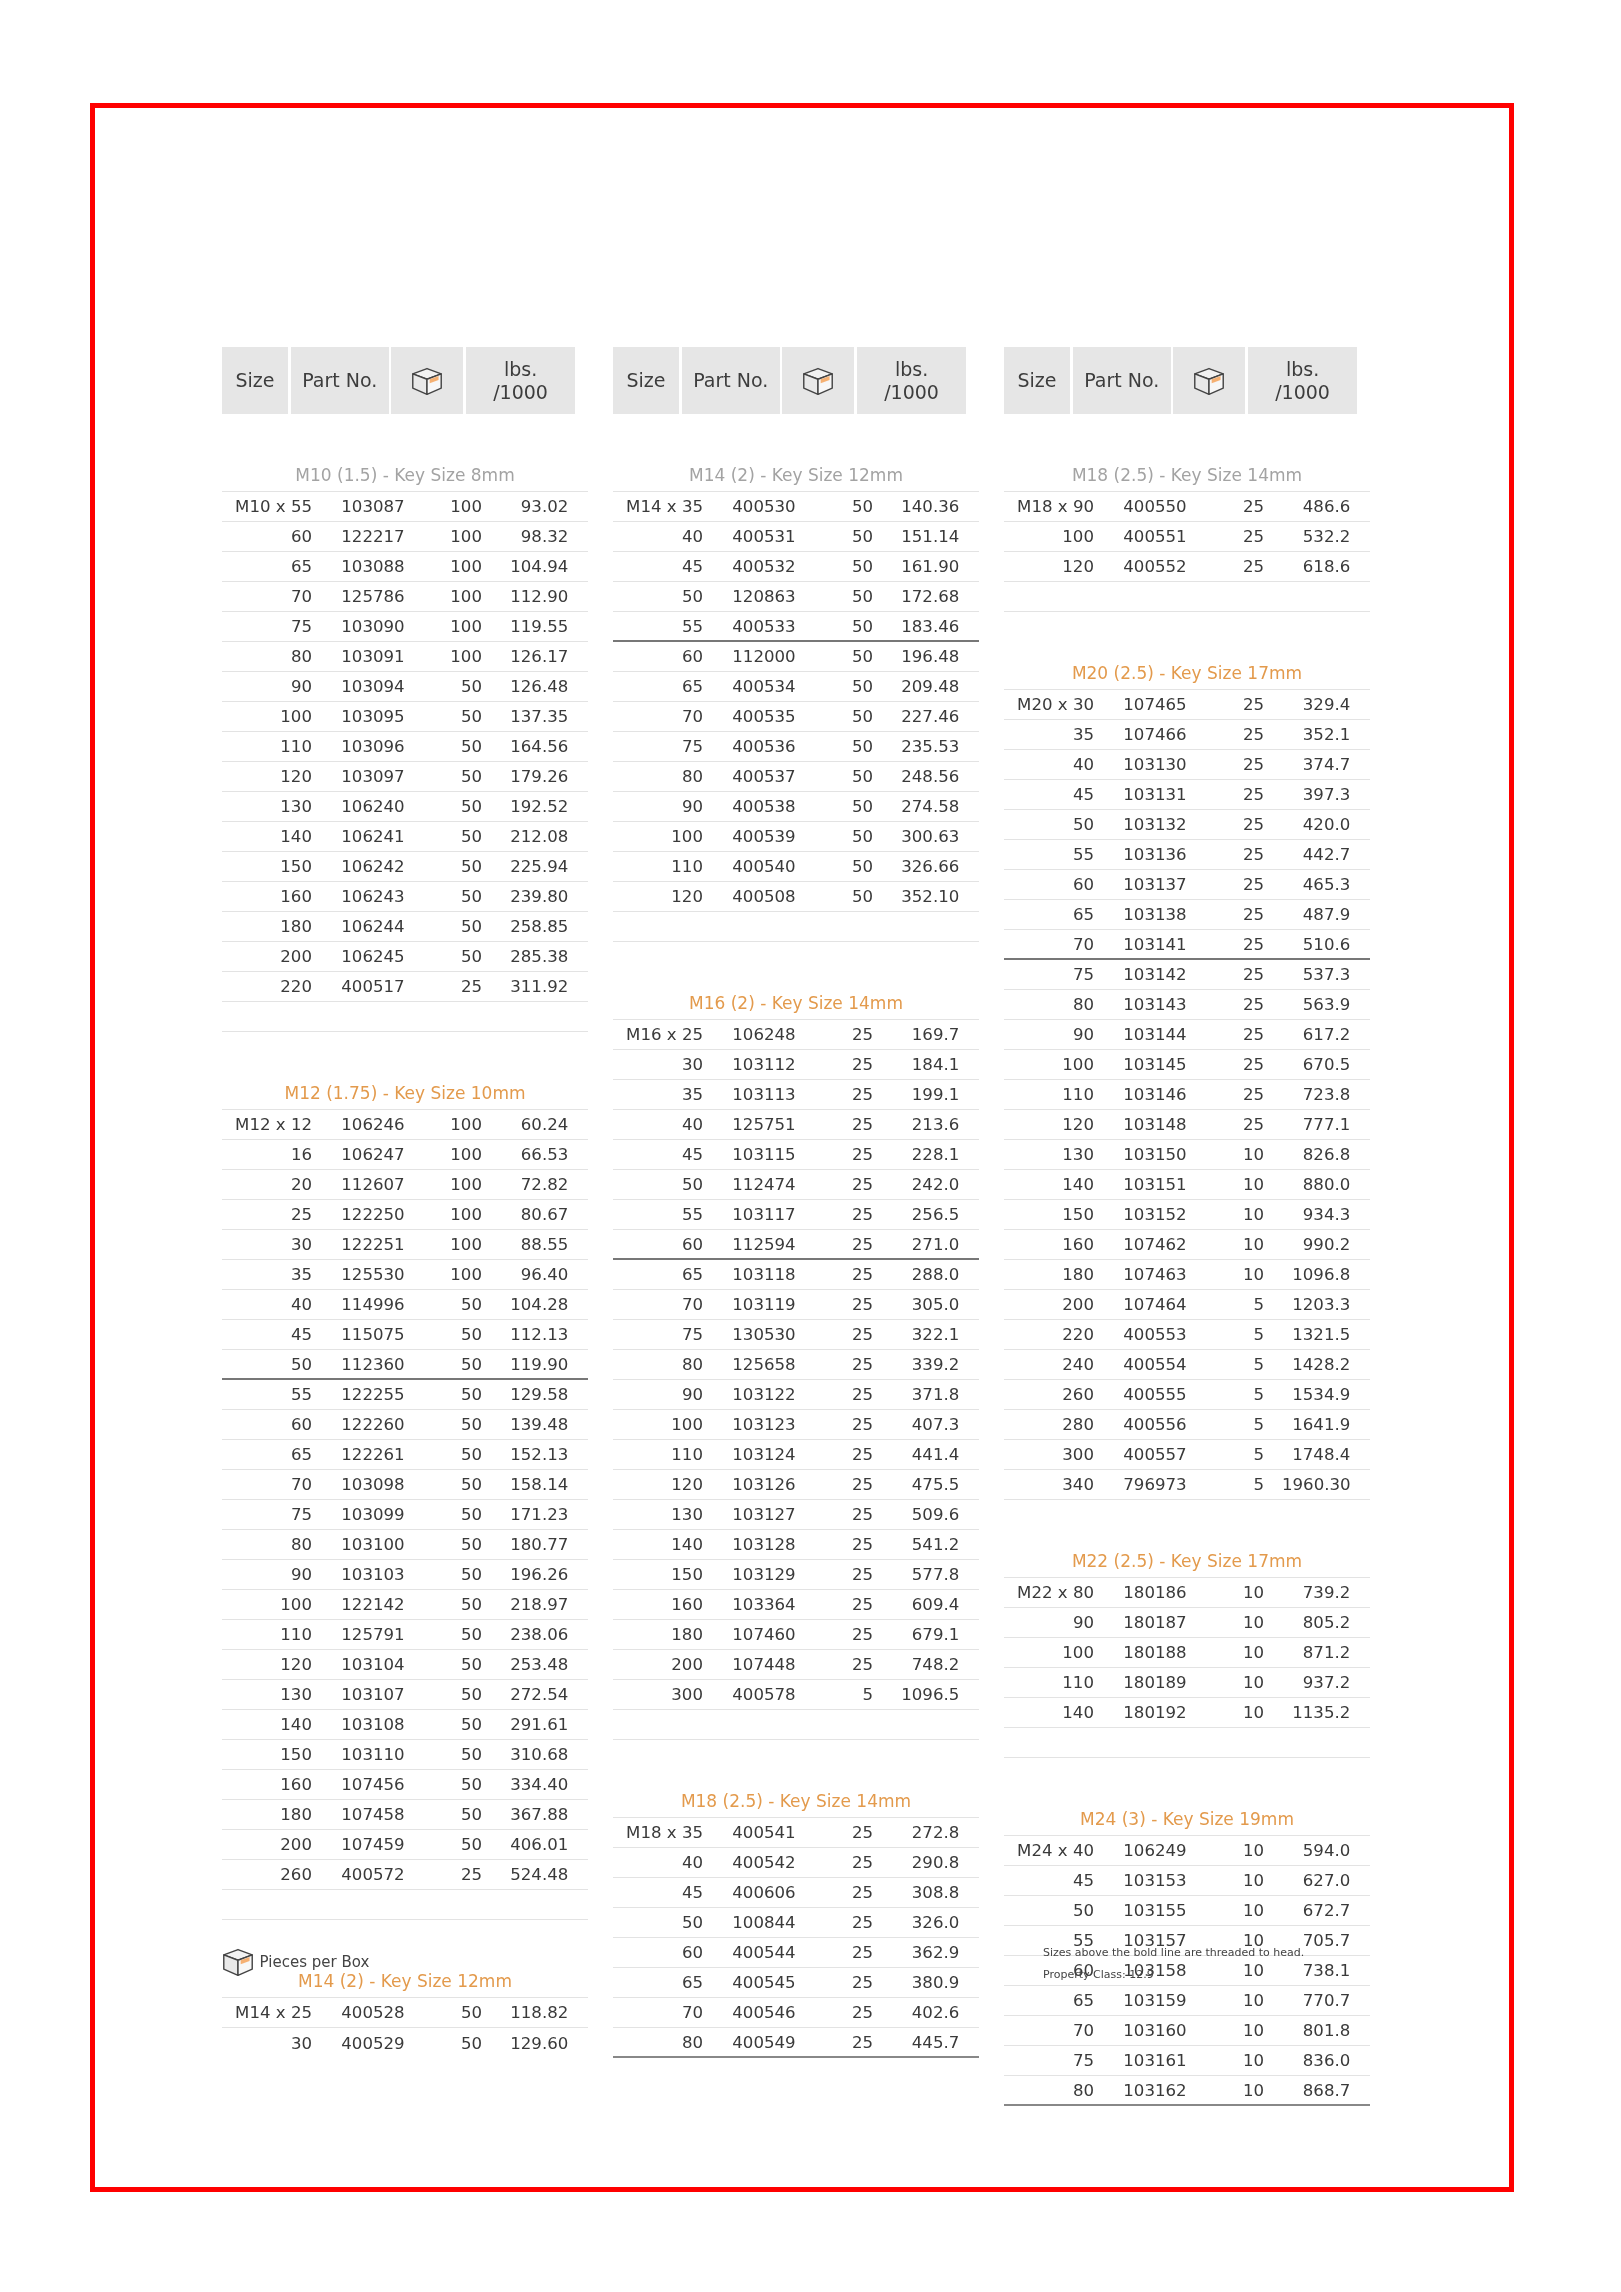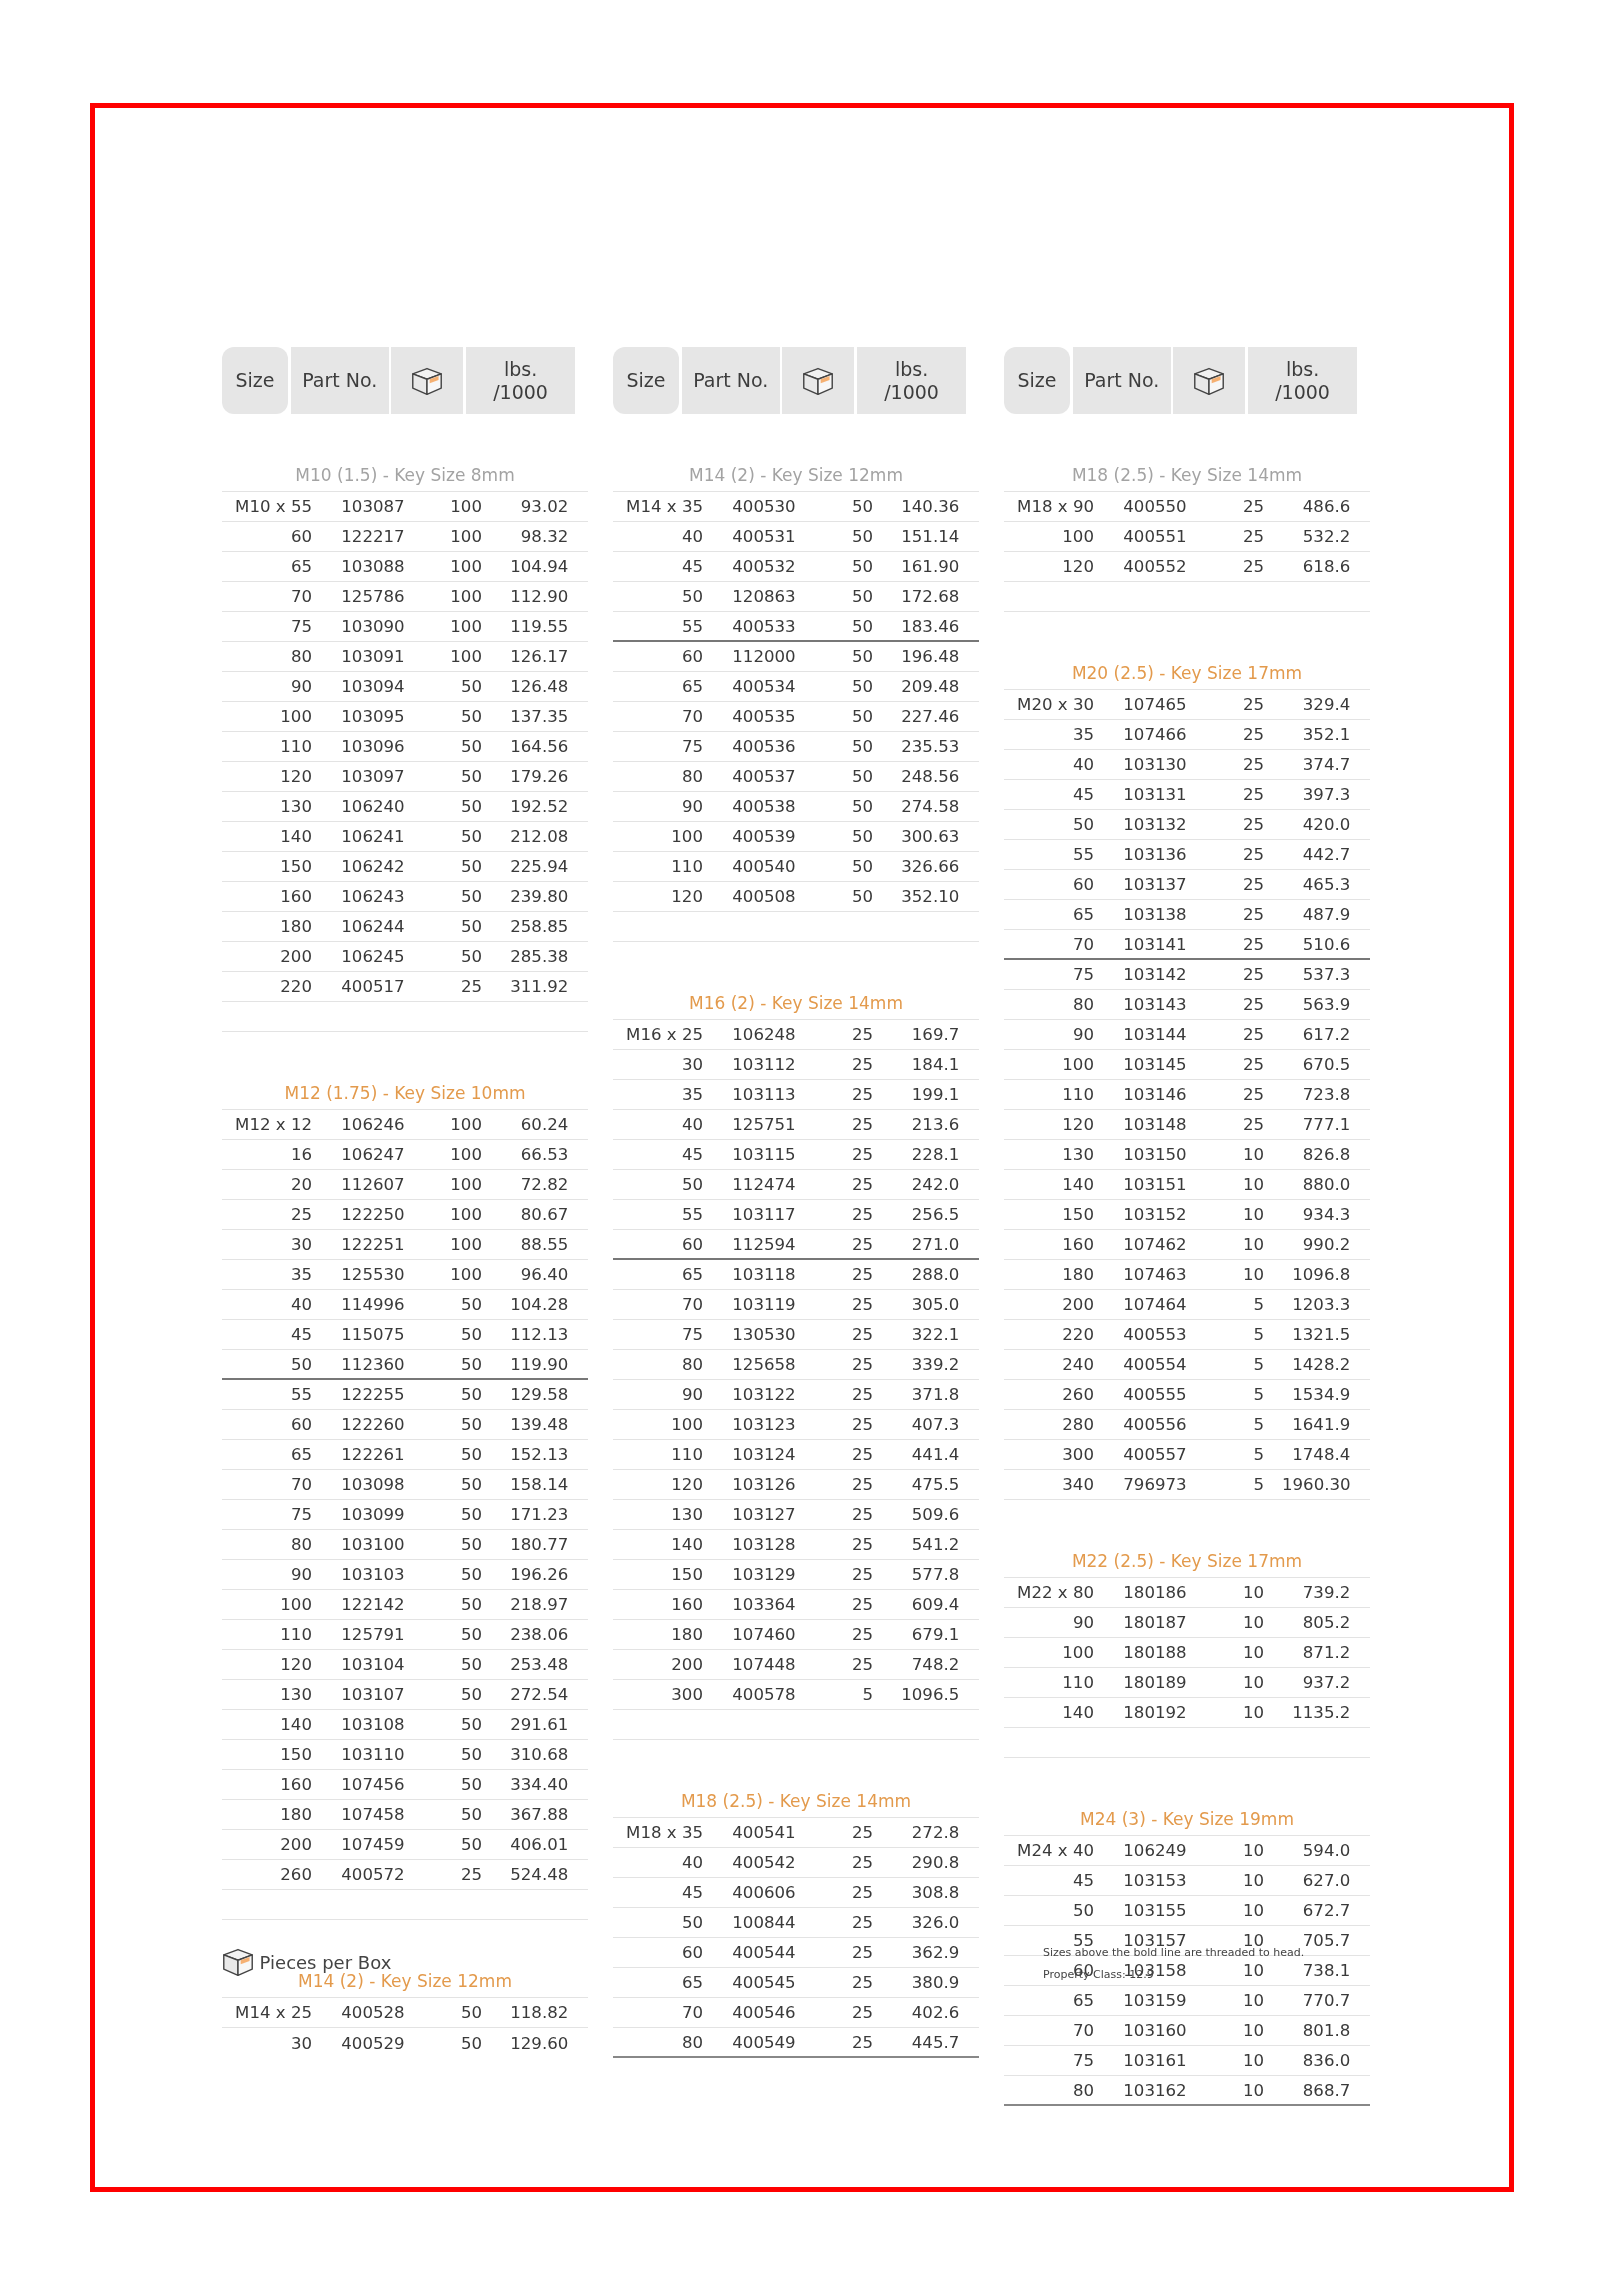--- a/index.html
+++ b/index.html
@@ -6,38 +6,38 @@
   body { width: 1621px; height: 2293px; position: relative; overflow: hidden;
          font-family: "DejaVu Sans", "Liberation Sans", sans-serif; color: #3a3a3a; }
   .page-frame { position: absolute; left: 90px; top: 103px; width: 1414px; height: 2079px;
                 border: 5.4px solid #ff0000; box-sizing: content-box; }
   .tbl { position: absolute; top: 347px; width: 366px; }
   .tbl.c1 { left: 222px; } .tbl.c2 { left: 613px; } .tbl.c3 { left: 1004px; }
   .hdr { display: flex; height: 67px; }
   .hdr > div { background: #e6e6e6; display: flex; align-items: center; justify-content: center;
                text-align: center; font-size: 19px; color: #3d3d3d; line-height: 23px; }
   .hdr > div + div { margin-left: 2.7px; }
-  .w-size { width: 66px; border-radius: 12px; } .w-part { width: 98px; } .w-box { width: 72px; } .w-lbs { width: 109px; }
+  .w-size { width: 66px; } .w-part { width: 98px; } .w-box { width: 72px; } .w-lbs { width: 109px; }
   .box-svg { width: 36px; height: 32px; }
   .row { display: flex; height: 30px; align-items: center; border-bottom: 1.8px solid #e3e3e3;
          box-sizing: border-box; font-size: 16.6px; color: #3a3a3a; }
   .row.bold { border-bottom: 2.7px solid #777777; }
   .row.noline { border-bottom: none; }
   .row.end-bold { border-bottom: 2.7px solid #888888; }
   .row .c-size { width: 90px; text-align: right; padding-right: 0; box-sizing: border-box; }
   .row .c-part { width: 113px; text-align: center; padding-left: 9px; box-sizing: border-box; }
   .row .c-box { width: 75px; text-align: right; padding-right: 18px; box-sizing: border-box; }
   .row .c-lbs { width: 88px; text-align: right; padding-right: 19.7px; box-sizing: border-box; }
   .sect { height: 34px; display: flex; align-items: center; justify-content: center;
           border-bottom: 1.8px solid #e3e3e3; box-sizing: border-box; font-size: 17px; margin-top: 44px; }
   .sect.grey { color: #a3a3a3; }
   .sect.orange { color: #e39a4c; }
   .spacer { height: 30px; border-bottom: 1.8px solid #e3e3e3; box-sizing: border-box; }
   .legend { position: absolute; left: 220px; top: 1946px; display: flex; align-items: center;
-            font-size: 18px; color: #444; }
+            font-size: 15px; color: #444; }
   .legend svg { width: 36px; height: 32px; margin-right: 3.6px; }
   .footnote { position: absolute; left: 1043px; top: 1942px; font-size: 11px; color: #444;
               line-height: 22.4px; }
 </style>
 </head>
 <body>
 
 <div class="page-frame"></div>
 
 <div class="tbl c1">

